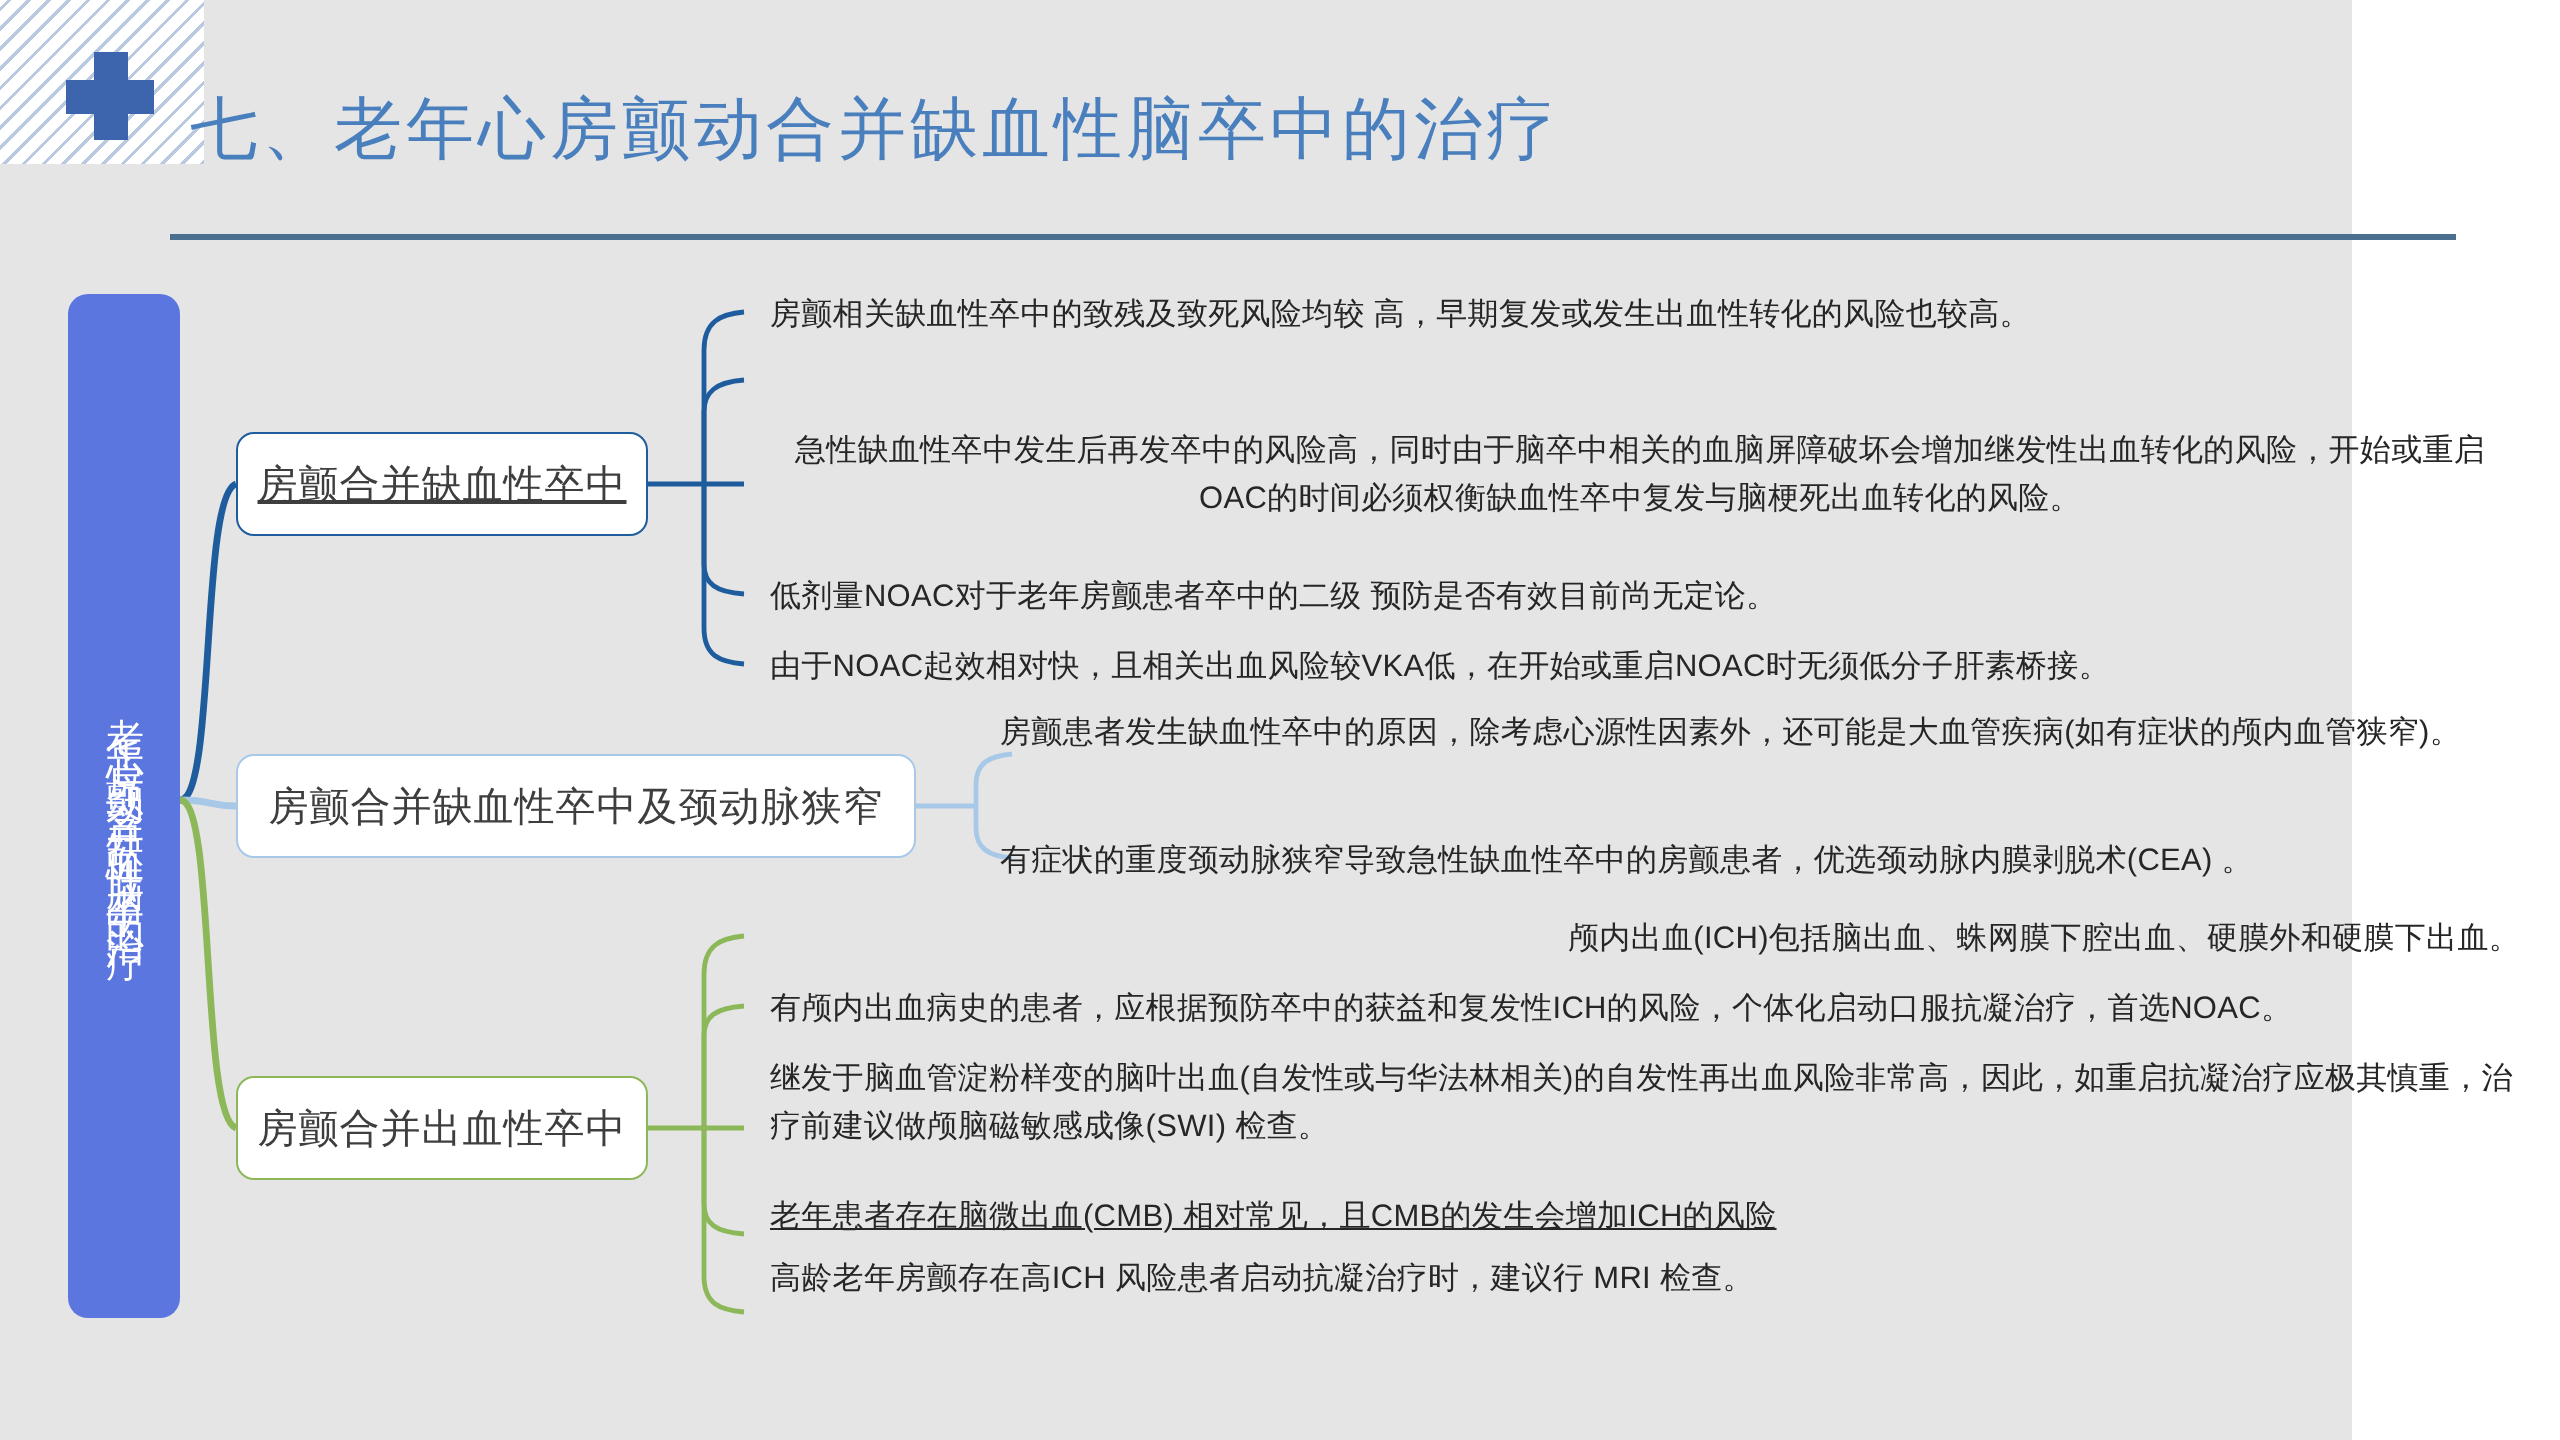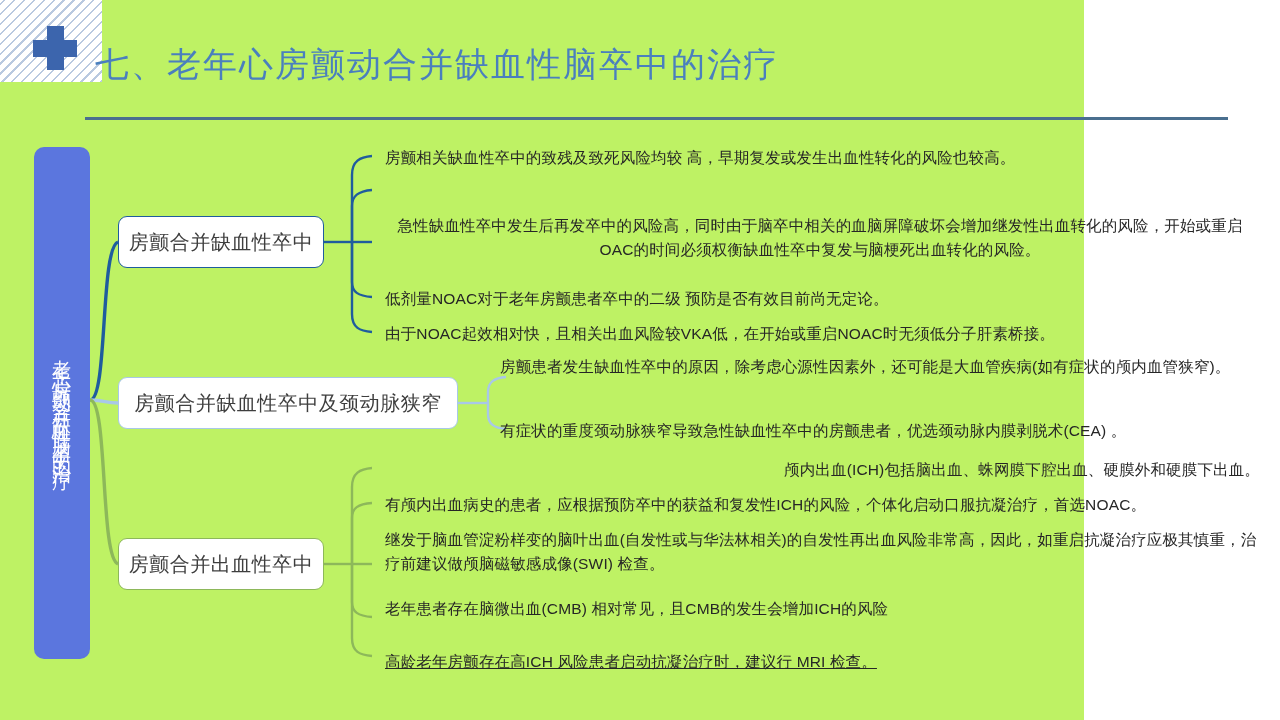--- a/index.html
+++ b/index.html
@@ -5,22 +5,22 @@
   * { box-sizing: border-box; }
   html, body {
     margin: 0; padding: 0;
     width: 1280px; height: 720px;
     overflow: hidden;
     background: #ffffff;
     font-family: "Liberation Sans", "DejaVu Sans", sans-serif;
   }
   #slide {
     position: relative;
-    width: 1084px; height: 720px;
-    background: #bef264;
+    width: 1176px; height: 720px;
+    background: #e5e5e5;
   }
 
   
   #hatch {
     position: absolute;
     left: 0; top: 0;
     width: 102px; height: 82px;
     background-image: repeating-linear-gradient(
       -45deg,
       #b9c9e0 0px, #b9c9e0 1.6px,
@@ -96,20 +96,21 @@
     justify-content: center;
     font-size: 20px;
     color: #3e3e3e;
     white-space: nowrap;
     letter-spacing: 0.5px;
   }
   #branch-node-0 {
     left: 118px; top: 216px;
     width: 206px; height: 52px;
     border: 1.6px solid #1f5c9e;
+    text-decoration: underline;
   }
   #branch-node-1 {
     left: 118px; top: 377px;
     width: 340px; height: 52px;
     border: 1.6px solid #a8c8e8;
   }
   #branch-node-2 {
     left: 118px; top: 538px;
     width: 206px; height: 52px;
     border: 1.6px solid #8db85a;
@@ -186,16 +187,16 @@
   <div class="leaf g1" style="top:214px;text-align:center;">急性缺血性卒中发生后再发卒中的风险高，同时由于脑卒中相关的血脑屏障破坏会增加继发性出血转化的风险，开始或重启OAC的时间必须权衡缺血性卒中复发与脑梗死出血转化的风险。</div>
   <div class="leaf g1" style="top:287px;">低剂量NOAC对于老年房颤患者卒中的二级 预防是否有效目前尚无定论。</div>
   <div class="leaf g1" style="top:322px;">由于NOAC起效相对快，且相关出血风险较VKA低，在开始或重启NOAC时无须低分子肝素桥接。</div>
 
   <div class="leaf g2" style="top:355px;">房颤患者发生缺血性卒中的原因，除考虑心源性因素外，还可能是大血管疾病(如有症状的颅内血管狭窄)。</div>
   <div class="leaf g2" style="top:419px;">有症状的重度颈动脉狭窄导致急性缺血性卒中的房颤患者，优选颈动脉内膜剥脱术(CEA) 。</div>
 
   <div class="leaf g3" style="top:458px;text-align:right;">颅内出血(ICH)包括脑出血、蛛网膜下腔出血、硬膜外和硬膜下出血。</div>
   <div class="leaf g3" style="top:493px;">有颅内出血病史的患者，应根据预防卒中的获益和复发性ICH的风险，个体化启动口服抗凝治疗，首选NOAC。</div>
   <div class="leaf g3" style="top:528px;">继发于脑血管淀粉样变的脑叶出血(自发性或与华法林相关)的自发性再出血风险非常高，因此，如重启抗凝治疗应极其慎重，治疗前建议做颅脑磁敏感成像(SWI) 检查。</div>
-  <div class="leaf g3" style="top:597px;">老年患者存在脑微出血(CMB) 相对常见，且CMB的发生会增加ICH的风险</div>
-  <div class="leaf g3" style="top:650px;text-decoration:underline;">高龄老年房颤存在高ICH 风险患者启动抗凝治疗时，建议行 MRI 检查。</div>
+  <div class="leaf g3" style="top:597px;text-decoration:underline;">老年患者存在脑微出血(CMB) 相对常见，且CMB的发生会增加ICH的风险</div>
+  <div class="leaf g3" style="top:628px;">高龄老年房颤存在高ICH 风险患者启动抗凝治疗时，建议行 MRI 检查。</div>
 
 </div>
 
 </body></html>

